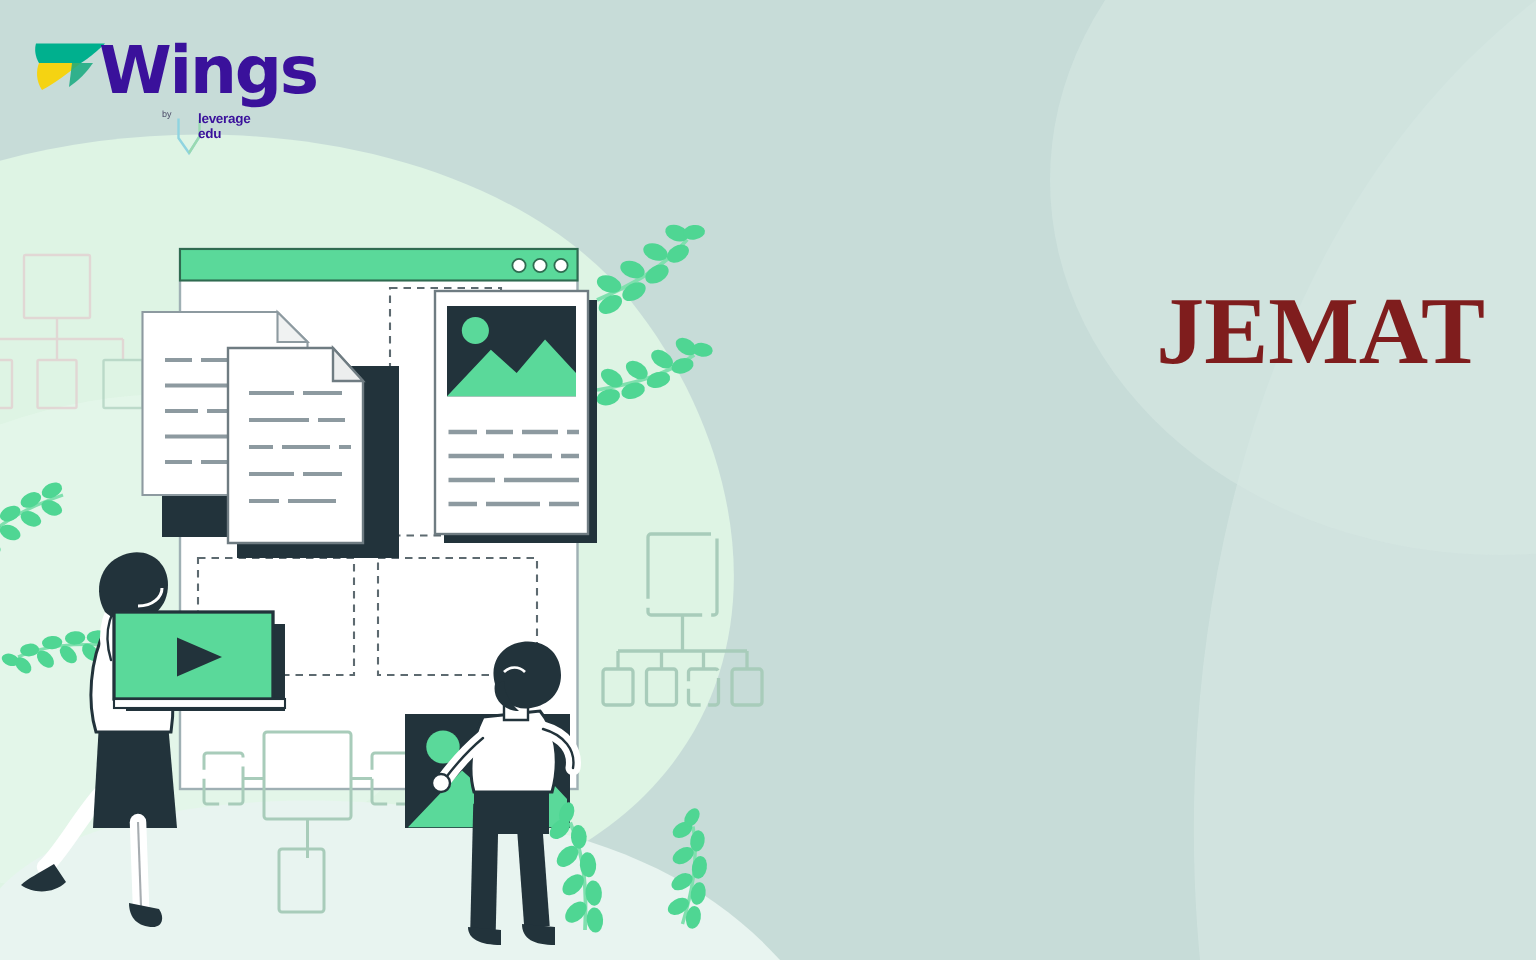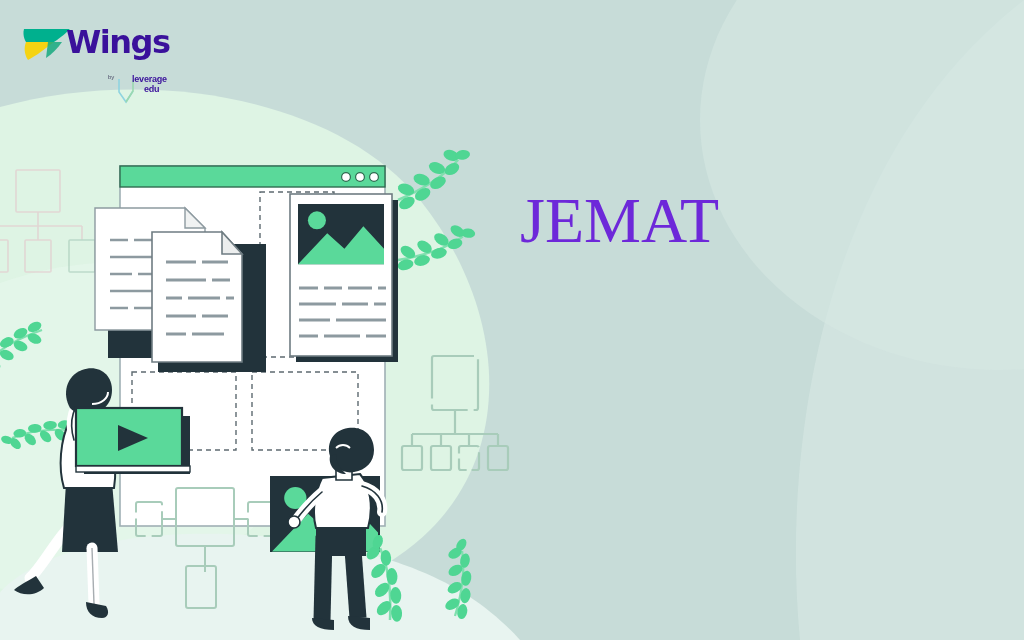--- a/index.html
+++ b/index.html
@@ -30,21 +30,21 @@
     top: 12px;
     width: 175px;
     height: 88px;
   }
   #logo-wordmark {
     position: absolute;
     left: 52px;
     top: 14px;
     font-family: "DejaVu Sans", sans-serif;
     font-weight: bold;
-    font-size: 32px;
+    font-size: 44px;
     letter-spacing: -1.5px;
     color: #3a119b;
     line-height: 1;
   }
   #logo-swoosh {
     position: absolute;
     left: 8px;
     top: 16px;
     width: 62px;
     height: 34px;
@@ -61,41 +61,41 @@
     position: absolute;
     left: 118px;
     top: 62px;
     font-family: Liberation Sans, sans-serif;
     font-weight: bold;
     font-size: 9px;
     line-height: 10px;
     color: #3a119b;
     letter-spacing: -0.2px;
   }
-  #logo-sub .l2 { display:block; padding-left: 12px; }
+  #logo-sub .l2 { display:block; padding-left: 0; }
   #logo-tick {
     position: absolute;
     left: 104px;
     top: 66px;
     width: 16px;
     height: 26px;
   }
 
   
   #title {
     position: absolute;
     left: 520px;
     top: 188px;
     width: 470px;
-    text-align: left;
+    text-align: right;
     font-family: "Liberation Serif", "DejaVu Serif", serif;
-    font-weight: normal;
+    font-weight: bold;
     font-size: 64px;
     line-height: 1.03;
-    color: #6d28d9;
+    color: #7f1d1d;
   }
   #title .tl { display: block; white-space: nowrap; }
 </style>
 </head>
 <body>
 
 <div id="canvas">
 
   <svg class="layer" id="bg-svg" viewBox="0 0 1024 640" preserveAspectRatio="none">
     <rect x="0" y="0" width="1024" height="640" fill="#c7dcd8"></rect>

